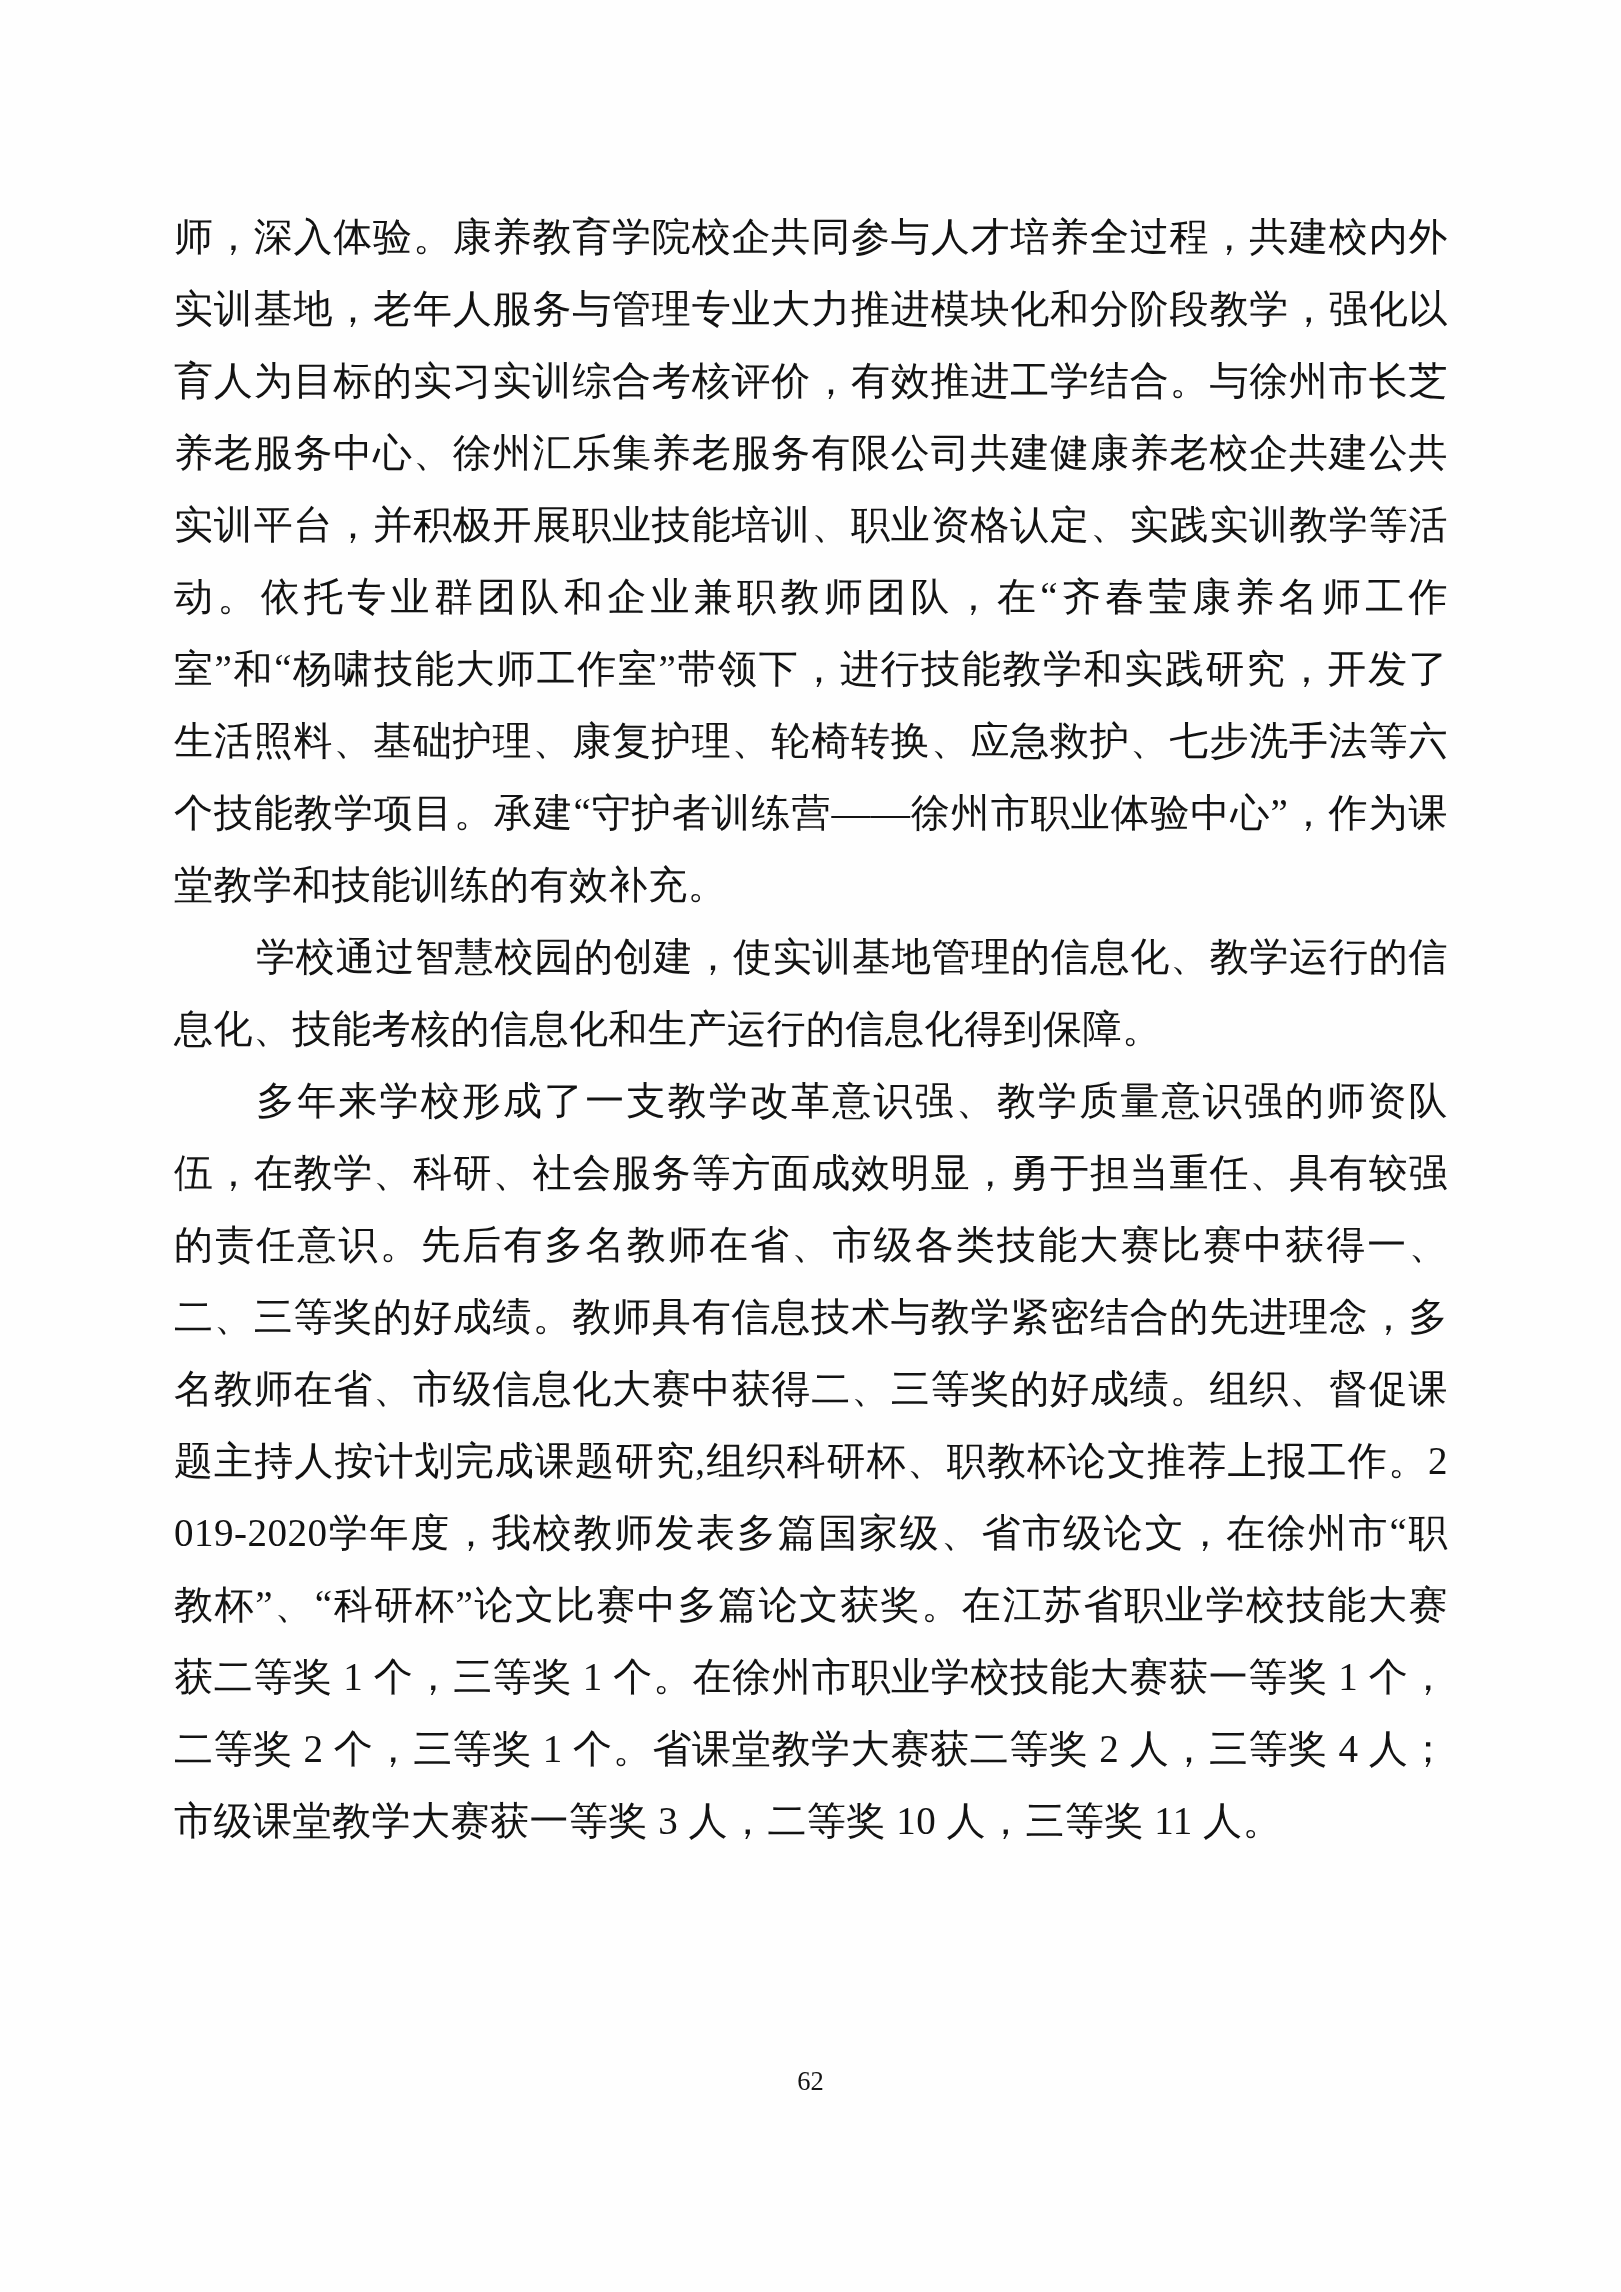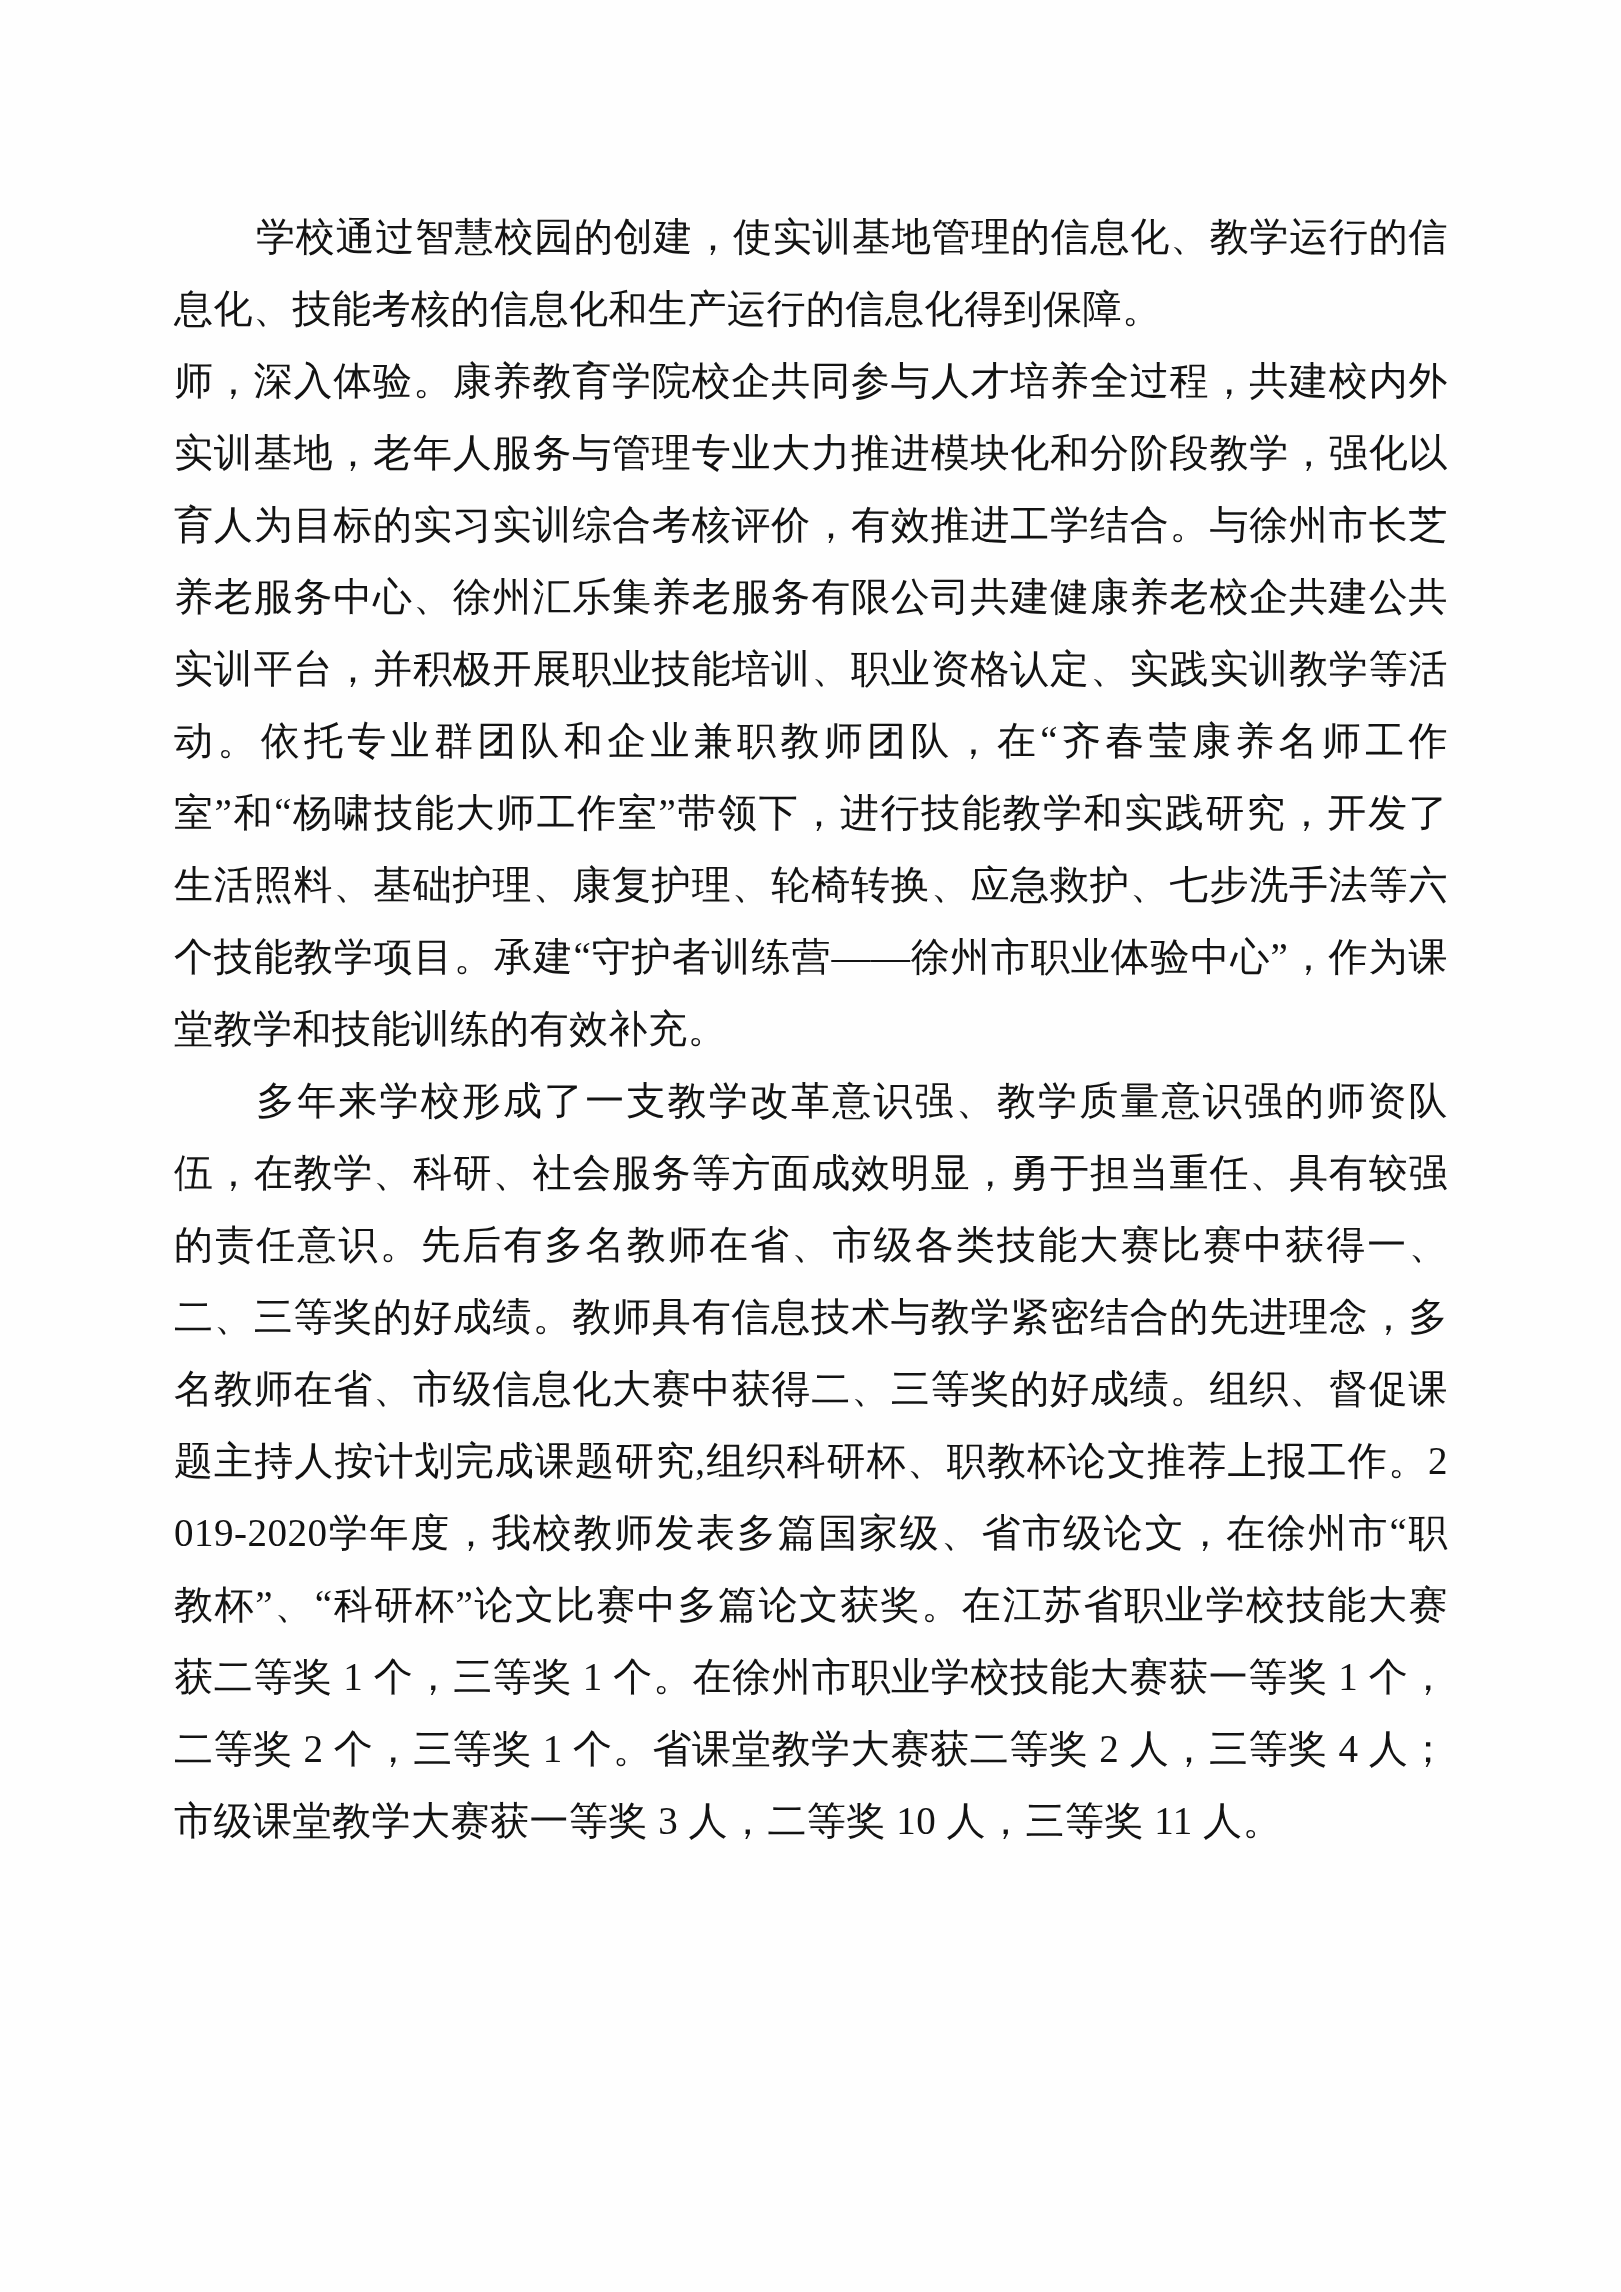--- a/index.html
+++ b/index.html
@@ -98,24 +98,25 @@
   }
 </style>
 </head>
 <body>
 
 <div class="page">
 
 
   <div class="content">
 
+    <p class="para">师，深入体验。康养教育学院校企共同参与人才培养全过程，共建校内外实训基地，老年人服务与管理专业大力推进模块化和分阶段教学，强化以育人为目标的实习实训综合考核评价，有效推进工学结合。与徐州市长芝养老服务中心、徐州汇乐集养老服务有限公司共建健康养老校企共建公共实训平台，并积极开展职业技能培训、职业资格认定、实践实训教学等活动。依托专业群团队和企业兼职教师团队，在“齐春莹康养名师工作室”和“杨啸技能大师工作室”带领下，进行技能教学和实践研究，开发了生活照料、基础护理、康复护理、轮椅转换、应急救护、七步洗手法等六个技能教学项目。承建“守护者训练营——徐州市职业体验中心”，作为课堂教学和技能训练的有效补充。</p>
+
     <p class="para indent">学校通过智慧校园的创建，使实训基地管理的信息化、教学运行的信息化、技能考核的信息化和生产运行的信息化得到保障。</p>
-
-    <p class="para">师，深入体验。康养教育学院校企共同参与人才培养全过程，共建校内外实训基地，老年人服务与管理专业大力推进模块化和分阶段教学，强化以育人为目标的实习实训综合考核评价，有效推进工学结合。与徐州市长芝养老服务中心、徐州汇乐集养老服务有限公司共建健康养老校企共建公共实训平台，并积极开展职业技能培训、职业资格认定、实践实训教学等活动。依托专业群团队和企业兼职教师团队，在“齐春莹康养名师工作室”和“杨啸技能大师工作室”带领下，进行技能教学和实践研究，开发了生活照料、基础护理、康复护理、轮椅转换、应急救护、七步洗手法等六个技能教学项目。承建“守护者训练营——徐州市职业体验中心”，作为课堂教学和技能训练的有效补充。</p>
 
 
     <p class="para indent">多年来学校形成了一支教学改革意识强、教学质量意识强的师资队伍，在教学、科研、社会服务等方面成效明显，勇于担当重任、具有较强的责任意识。先后有多名教师在省、市级各类技能大赛比赛中获得一、二、三等奖的好成绩。教师具有信息技术与教学紧密结合的先进理念，多名教师在省、市级信息化大赛中获得二、三等奖的好成绩。组织、督促课题主持人按计划完成课题研究,组织科研杯、职教杯论文推荐上报工作。2019-2020学年度，我校教师发表多篇国家级、省市级论文，在徐州市“职教杯”、“科研杯”论文比赛中多篇论文获奖。在江苏省职业学校技能大赛获二等奖 1 个，三等奖 1 个。在徐州市职业学校技能大赛获一等奖 1 个，二等奖 2 个，三等奖 1 个。省课堂教学大赛获二等奖 2 人，三等奖 4 人；市级课堂教学大赛获一等奖 3 人，二等奖 10 人，三等奖 11 人。</p>
 
   </div>
 
+  <div class="page-number">62</div>
 
 </div>
 
 
 </body></html>

